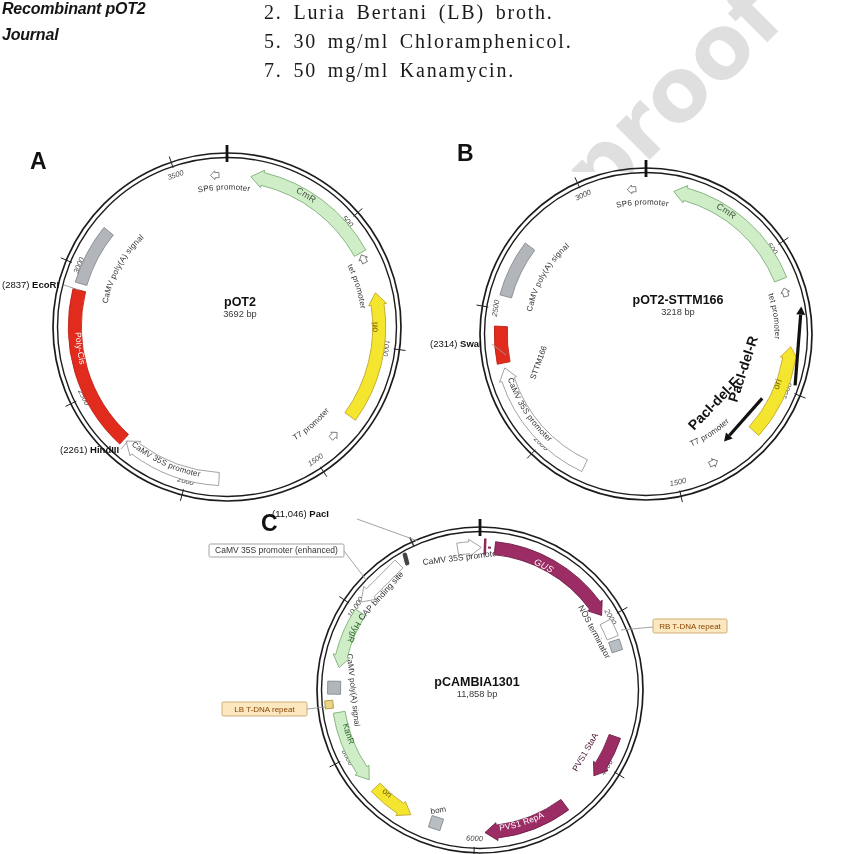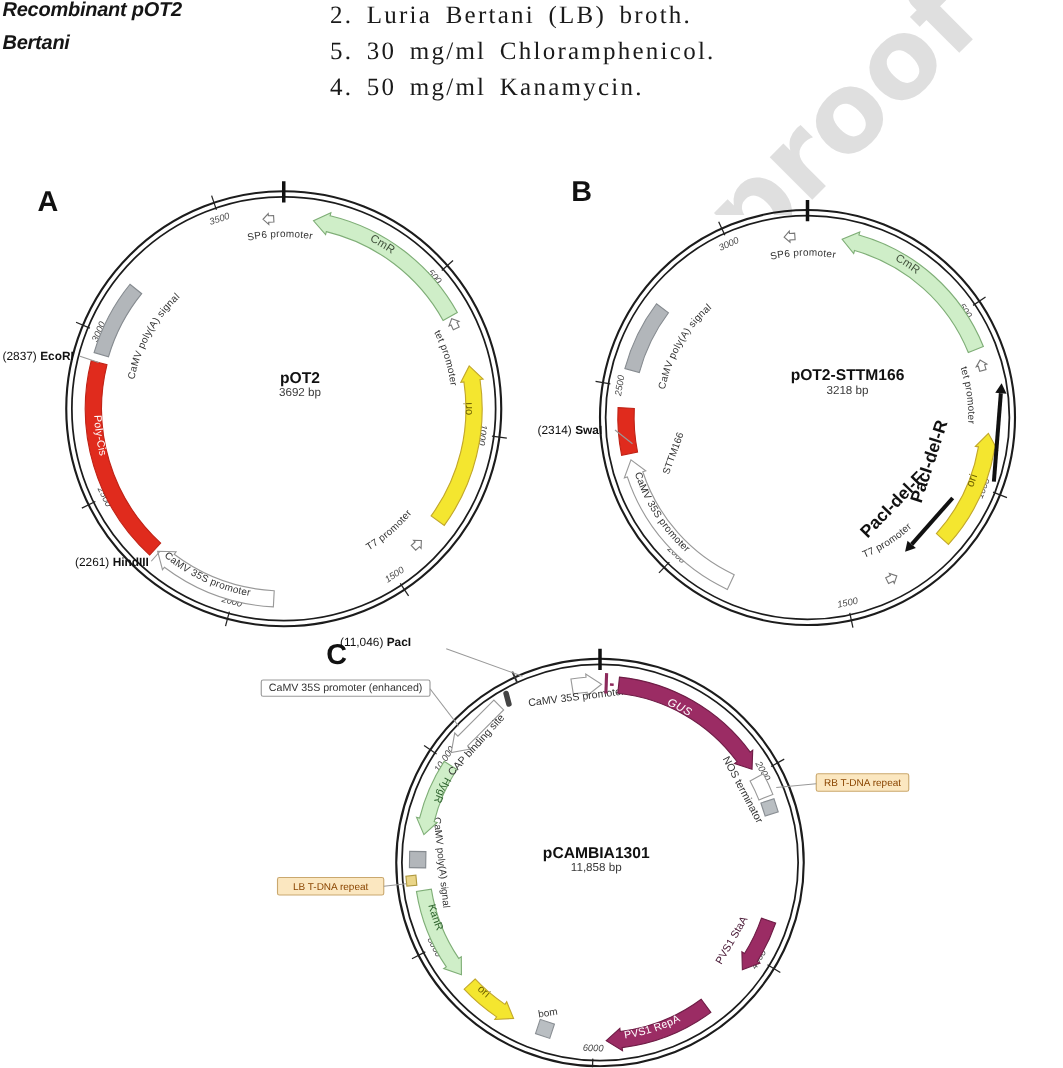--- a/index.html
+++ b/index.html
@@ -23,27 +23,27 @@
 </style>
 </head>
 <body>
 
 <div class="watermark-clip">
   <span class="watermark-text">Journal Pre-proof</span>
 </div>
 
 <div class="margin-note">
   <div>Recombinant pOT2</div>
-  <div>Bertani</div>
+  <div>Journal</div>
 </div>
 
 <div class="steps">
   <div>2. Luria Bertani (LB) broth.</div>
   <div>5. 30 mg/ml Chloramphenicol.</div>
-  <div>4. 50 mg/ml Kanamycin.</div>
+  <div>7. 50 mg/ml Kanamycin.</div>
 </div>
 
 <svg id="fig" width="850" height="854">
     <g>
       <circle cx="227" cy="327" r="174" fill="none" stroke="#1c1c1c" stroke-width="1.7"></circle>
       <circle cx="227" cy="327" r="169.5" fill="none" stroke="#1c1c1c" stroke-width="1.4"></circle>
       <line x1="227" y1="162" x2="227" y2="145" stroke="#111" stroke-width="2.8"></line>
       <line x1="353.4057046944817" y1="216.34017070006166" x2="362.4346836012304" y2="208.4358971786375" stroke="#222" stroke-width="1"></line>
       <text x="347.3863854233159" y="221.6096863810111" font-size="7.5" font-style="italic" fill="#4a4a4a" text-anchor="middle" dominant-baseline="middle" transform="rotate(48.8 347.3863854233159 221.6096863810111)">500</text>
       <line x1="393.56273671080015" y1="348.92840029296866" x2="405.46007504728584" y2="350.49471459960927" stroke="#222" stroke-width="1"></line>

